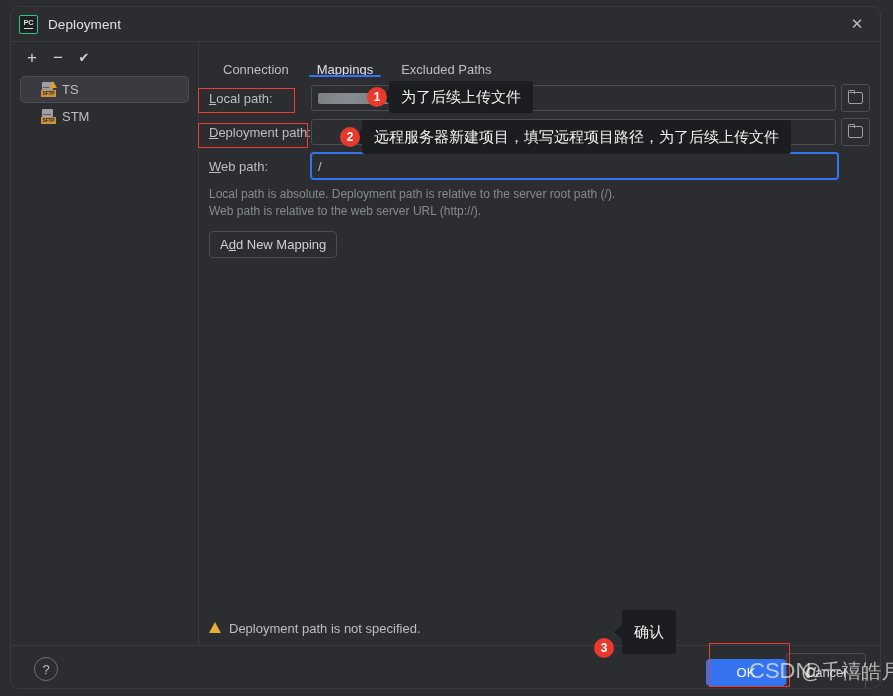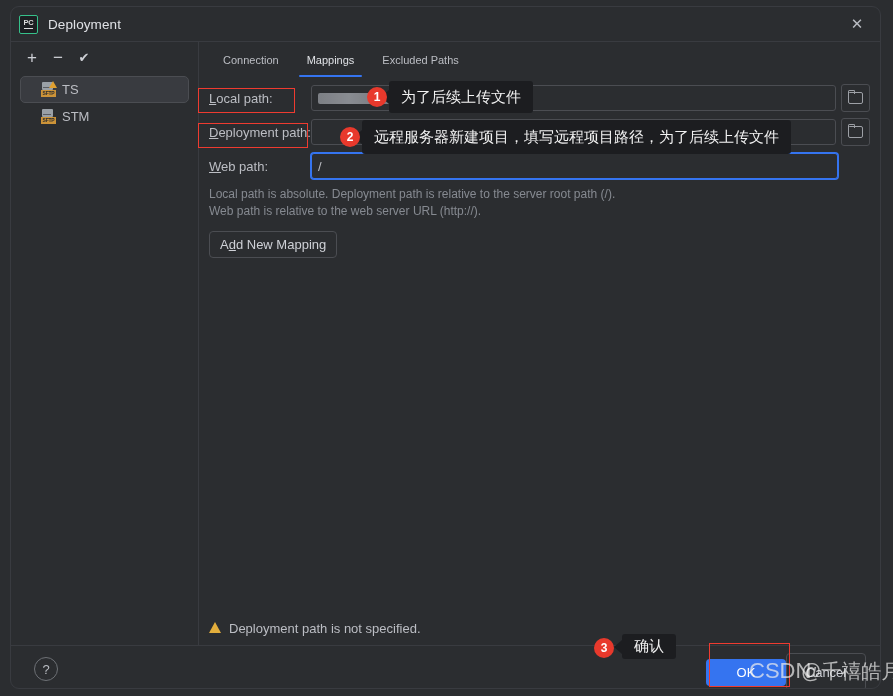--- a/index.html
+++ b/index.html
@@ -194,23 +194,23 @@
     height: 35px;
     align-items: center;
     padding-left: 10px;
     box-sizing: border-box;
     flex: none;
   }
   .tab {
     position: relative;
     height: 35px;
     display: flex;
-    align-items: center;
+    align-items: flex-end;
     padding: 0 14px;
-    font-size: 11px;
+    font-size: 13px;
     color: #bcbec4;
     cursor: pointer;
   }
   .tab.active { color: #dfe1e5; }
   .tab.active::after {
     content: "";
     position: absolute;
     left: 6px; right: 6px;
     bottom: 0px;
     height: 2.5px;
@@ -589,21 +589,21 @@
     <span>1</span>
   </div>
 
   <div class="callout" style="left:362px; top:120px; height:34px;">
     <span>远程服务器新建项目，填写远程项目路径，为了后续上传文件</span>
   </div>
   <div class="badge" style="left:340px; top:127px;">
     <span>2</span>
   </div>
 
-  <div class="callout" style="left:622px; top:634px; height:25px;">
+  <div class="callout" style="left:622px; top:610px; height:44px;">
     <span>确认</span>
   </div>
   <div class="badge" style="left:594px; top:638px;">
     <span>3</span>
   </div>
 
   <div class="watermark" style="left:749px; top:658px;">
     <span>CSDN</span>
   </div>
   <div class="watermark" style="left:801px; top:658px; font-size:20px;">

